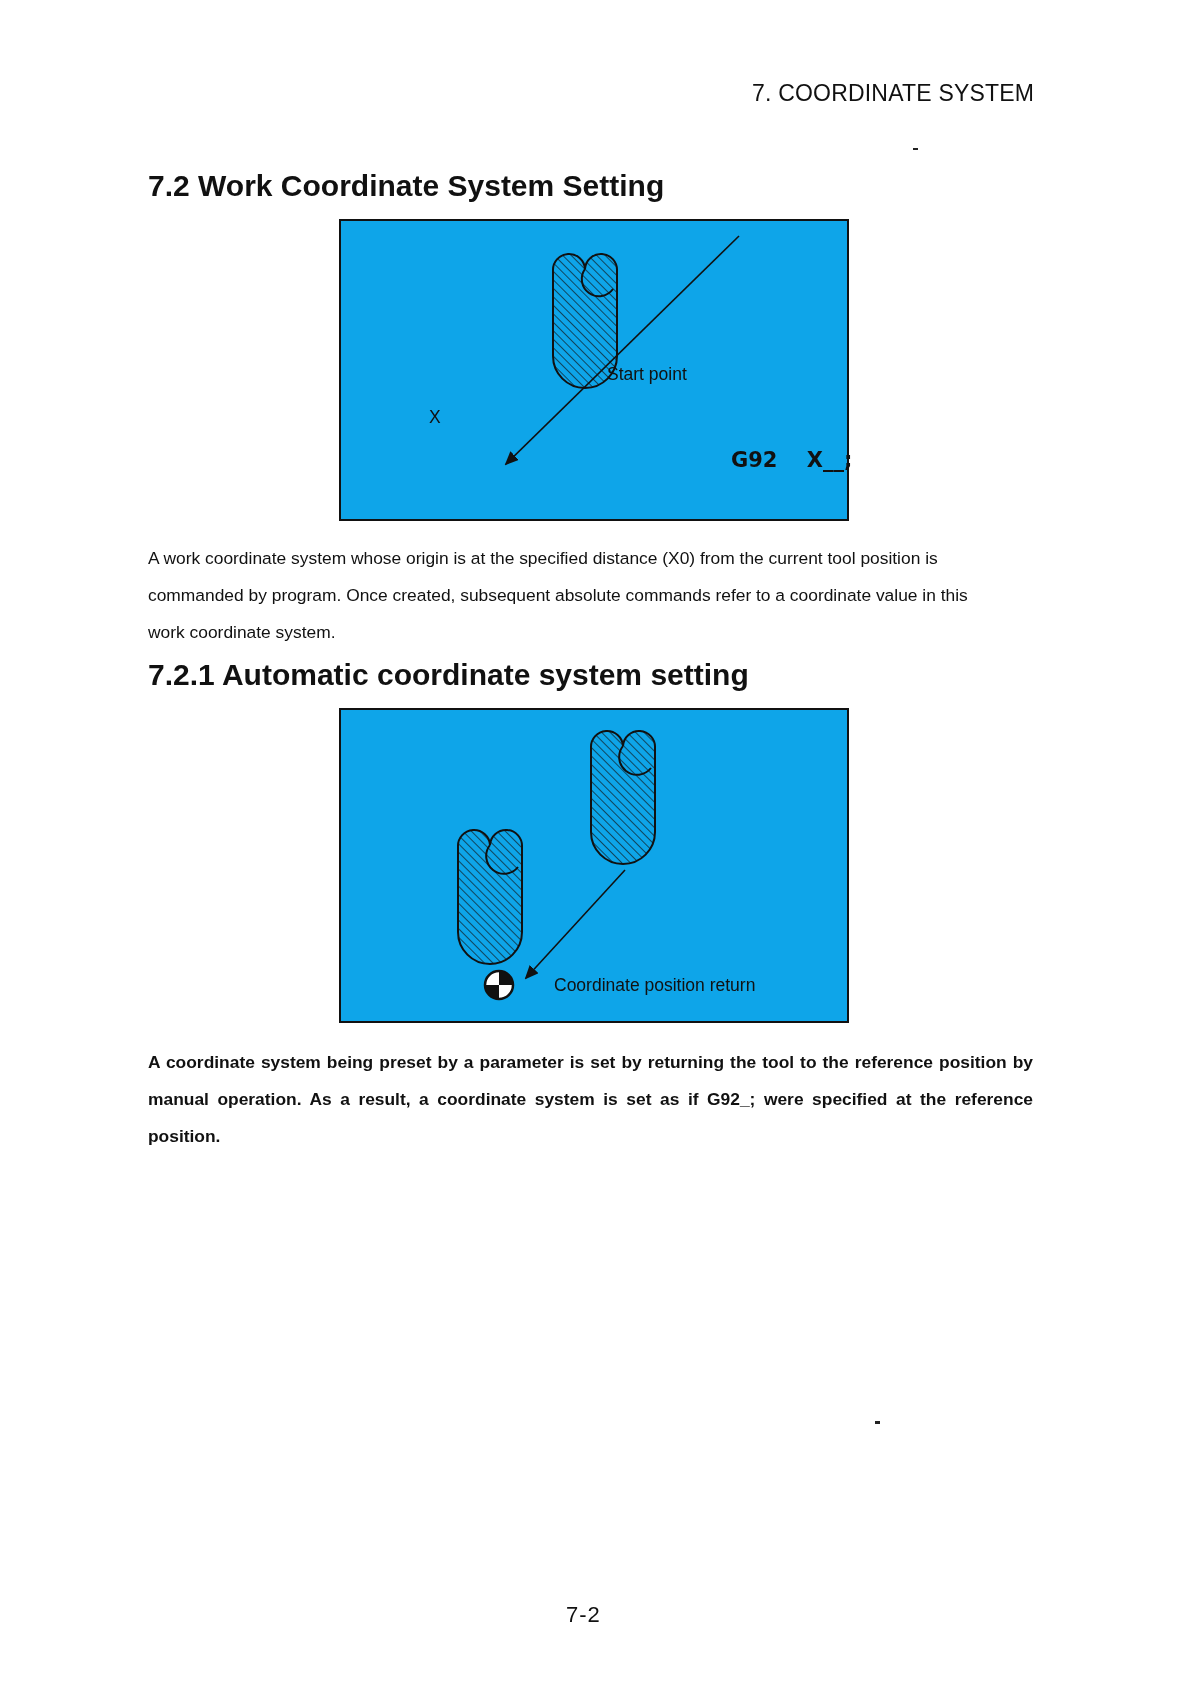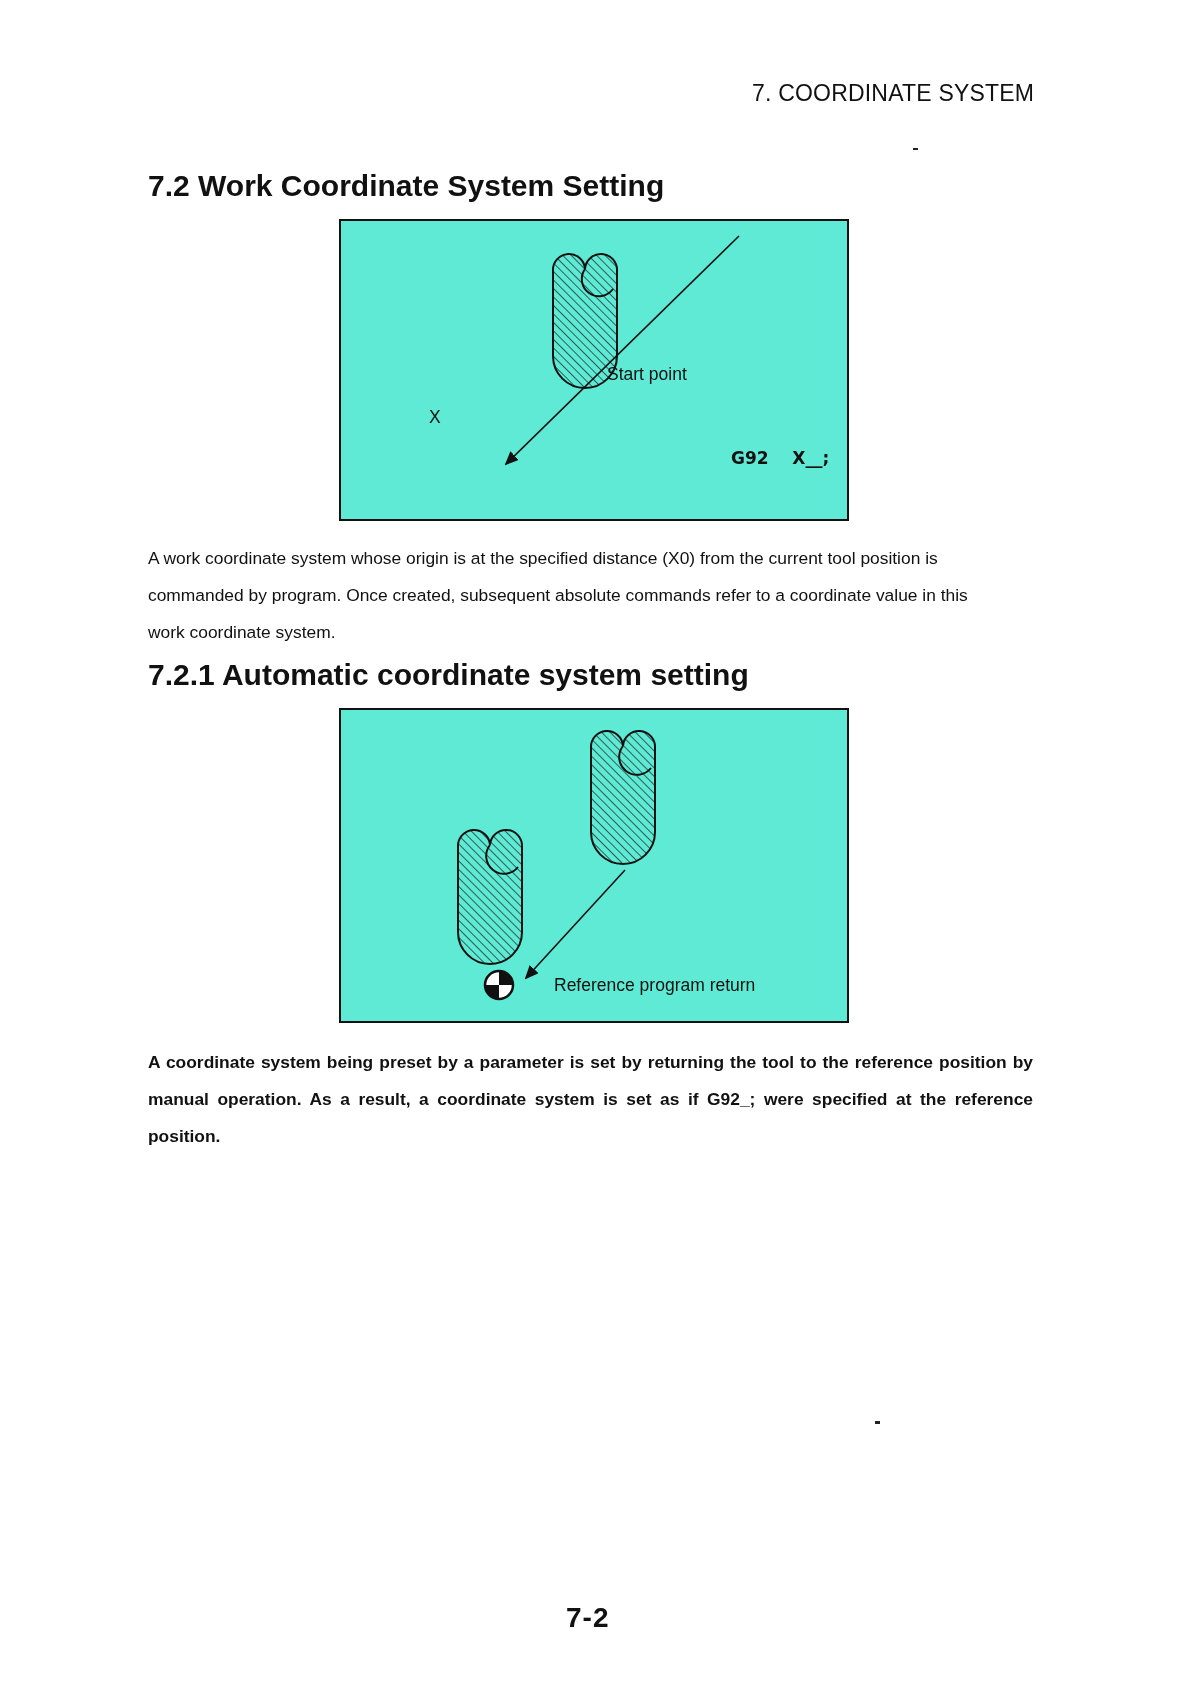--- a/index.html
+++ b/index.html
@@ -5,27 +5,27 @@
   html, body { margin: 0; padding: 0; background: #ffffff; }
   body { width: 1191px; height: 1682px; position: relative; overflow: hidden;
          font-family: "Liberation Sans", sans-serif; color: #111; }
   .chapter-header { position: absolute; left: 732px; top: 80px; font-size: 23px; letter-spacing: 0.2px; margin-left: 20px; }
   .h2 { position: absolute; font-weight: bold; font-size: 30px; }
   .h-72 { left: 148px; top: 169px; }
   .h-721 { left: 148px; top: 658px; text-align: right; }
   .para { position: absolute; left: 148px; width: 885px; font-size: 17.4px; line-height: 37px; }
   .p1 { top: 540px; width: 835px; }
   .p2 { top: 1044px; text-align: justify; text-align-last: left; font-weight: bold; }
-  .figure { position: absolute; left: 339px; width: 510px; border: 2px solid #111; box-sizing: border-box; background: #5eead4; }
+  .figure { position: absolute; left: 339px; width: 510px; border: 2px solid #111; box-sizing: border-box; background: #0ea5e9; }
   .fig1 { top: 219px; height: 302px; }
   .fig2 { top: 708px; height: 315px; }
   .figure svg { position: absolute; left: 0; top: 0; }
   .label { position: absolute; font-size: 17.5px; }
-  .code { font-family: "DejaVu Sans", sans-serif; font-weight: bold; font-size: 17px; }
-  .page-number { position: absolute; left: 566px; top: 1602px; font-size: 28px; font-weight: bold; letter-spacing: 1px; }
+  .code { font-family: "DejaVu Sans", sans-serif; font-weight: bold; font-size: 21px; }
+  .page-number { position: absolute; left: 566px; top: 1602px; font-size: 22px; font-weight: normal; letter-spacing: 1px; }
   .speck { position: absolute; background: #222; }
 </style>
 </head>
 <body>
 
 <div class="chapter-header">7.  COORDINATE SYSTEM</div>
 
 <div class="h2 h-72">7.2  Work Coordinate System Setting</div>
 
 <div class="figure fig1">
@@ -77,21 +77,21 @@
     </g>
 
     <line x1="284" y1="160" x2="185" y2="268" stroke="#111" stroke-width="1.6" marker-end="url(#arrow2)"></line>
 
     <g>
       <circle cx="158" cy="275" r="14" fill="#fff" stroke="#111" stroke-width="2.5"></circle>
       <path d="M158,275 L158,261 A14,14 0 0 1 172,275 Z" fill="#111"></path>
       <path d="M158,275 L158,289 A14,14 0 0 1 144,275 Z" fill="#111"></path>
     </g>
   </svg>
-  <div class="label" style="left:213px; top:265px;">Reference program return</div>
+  <div class="label" style="left:213px; top:265px;">Coordinate position return</div>
 </div>
 
 <div class="para p2">A coordinate system being preset by a parameter is set by returning the tool to the reference position by manual operation.  As a result, a coordinate system is set as if G92_; were specified at the reference position.</div>
 
 <div class="page-number">7-2</div>
 
 <div class="speck" style="left:913px; top:148px; width:5px; height:2px;"></div>
 <div class="speck" style="left:875px; top:1421px; width:5px; height:3px;"></div>
 
 </body></html>

